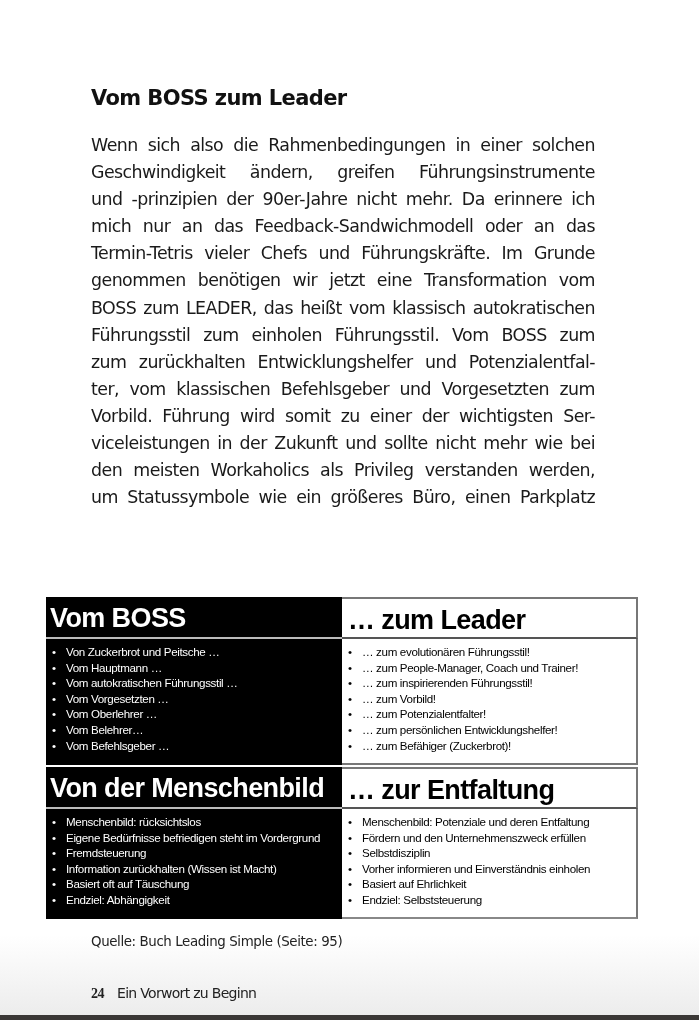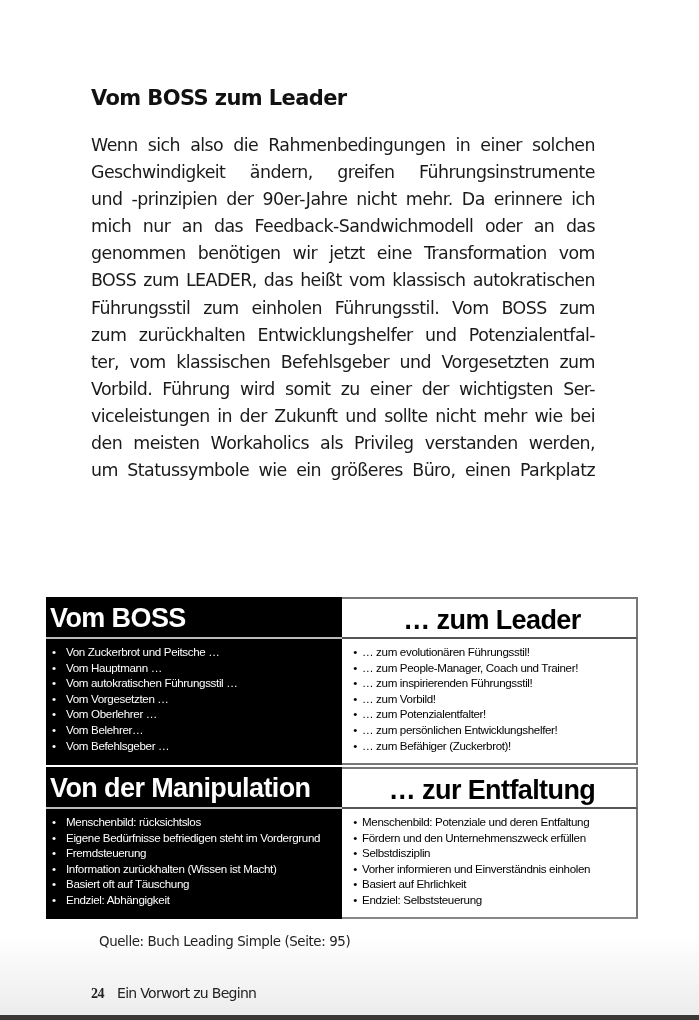--- a/index.html
+++ b/index.html
@@ -22,21 +22,21 @@
     letter-spacing: -0.55px; text-align: justify; color: #1a1a1a;
     word-spacing: 0px;
   }
   .body-text .line { display: block; text-align: justify; text-align-last: justify; height: 27.1px; white-space: nowrap; }
   .body-text .line.last { text-align-last: left; }
 
   .compare { position: absolute; left: 46px; top: 597px; width: 592px; }
   .row { display: flex; }
   .cell { box-sizing: border-box; width: 296px; }
   .left { background: #000; color: #fff; }
-  .right { background: #fff; color: #000; border-right: 2px solid #777; text-align: center; }
+  .right { background: #fff; color: #000; border-right: 2px solid #777; }
   .head-cell { height: 42px; border-bottom: 2px solid #bbb; padding-left: 4px; }
   .right.head-cell { border-top: 2px solid #777; border-bottom: 2px solid #555; padding-left: 6px; }
   .head-text {
     font-family: "Liberation Sans", sans-serif; font-weight: bold; font-size: 27px;
     line-height: 42px; letter-spacing: -0.6px; white-space: nowrap;
   }
   .list-cell { padding: 5px 0 0 6px; }
   .list-cell.first { height: 126px; }
   .list-cell.second { height: 110px; }
   .right.list-cell { border-bottom: 2px solid #777; }
@@ -46,37 +46,38 @@
     font-family: "Liberation Sans", sans-serif; font-size: 11.6px; line-height: 15.6px;
     letter-spacing: -0.35px; white-space: nowrap; display: flex;
   }
   li .bullet { width: 14px; display: inline-block; flex: none; }
   .gap { height: 2px; display: flex; }
   .gap .left { background: #fff; }
   .gap .right { background: #fff; border-right: none; }
 
   .source {
     position: absolute; left: 91px; top: 934px;
-    font-family: "DejaVu Sans", sans-serif; font-size: 13.4px; letter-spacing: -0.4px; color: #222; margin-left: 8px;
+    font-family: "DejaVu Sans", sans-serif; font-size: 13.4px; letter-spacing: -0.4px; color: #222;
   }
   .footer { position: absolute; left: 91px; top: 985px; font-family: "DejaVu Sans", sans-serif; font-size: 14px; color: #222; letter-spacing: -0.7px; }
   .footer .page-num { font-weight: bold; margin-right: 13px; letter-spacing: -0.5px; font-family: Liberation Serif, serif; }
 </style>
 </head>
 <body>
 
 <div class="page">
 
   <div class="heading">Vom BOSS zum Leader</div>
 
   <div class="body-text">
     <span class="line">Wenn sich also die Rahmenbedingungen in einer solchen</span>
     <span class="line">Geschwindigkeit ändern, greifen Führungsinstrumente</span>
     <span class="line">und -prinzipien der 90er-Jahre nicht mehr. Da erinnere ich</span>
     <span class="line">mich nur an das Feedback-Sandwichmodell oder an das</span>
+    <span class="line">Termin-Tetris vieler Chefs und Führungskräfte. Im Grunde</span>
     <span class="line">genommen benötigen wir jetzt eine Transformation vom</span>
     <span class="line">BOSS zum LEADER, das heißt vom klassisch autokratischen</span>
     <span class="line">Führungsstil zum einholen Führungsstil. Vom BOSS zum</span>
     <span class="line">zum zurückhalten Entwicklungshelfer und Potenzialentfal-</span>
     <span class="line">ter, vom klassischen Befehlsgeber und Vorgesetzten zum</span>
     <span class="line">Vorbild. Führung wird somit zu einer der wichtigsten Ser-</span>
     <span class="line">viceleistungen in der Zukunft und sollte nicht mehr wie bei</span>
     <span class="line">den meisten Workaholics als Privileg verstanden werden,</span>
     <span class="line">um Statussymbole wie ein größeres Büro, einen Parkplatz</span>
   </div>
@@ -159,21 +160,21 @@
       </div>
     </div>
 
     <div class="gap">
         <div class="cell left"></div>
         <div class="cell right"></div>
       </div>
 
     <div class="row">
       <div class="cell left head-cell">
-        <span class="head-text">Von der Manipulation</span>
+        <span class="head-text">Von der Menschenbild</span>
       </div>
       <div class="cell right head-cell">
         <span class="head-text">… zur Entfaltung</span>
       </div>
     </div>
 
     <div class="row">
       <div class="cell left list-cell second">
         <ul>
           <li>

